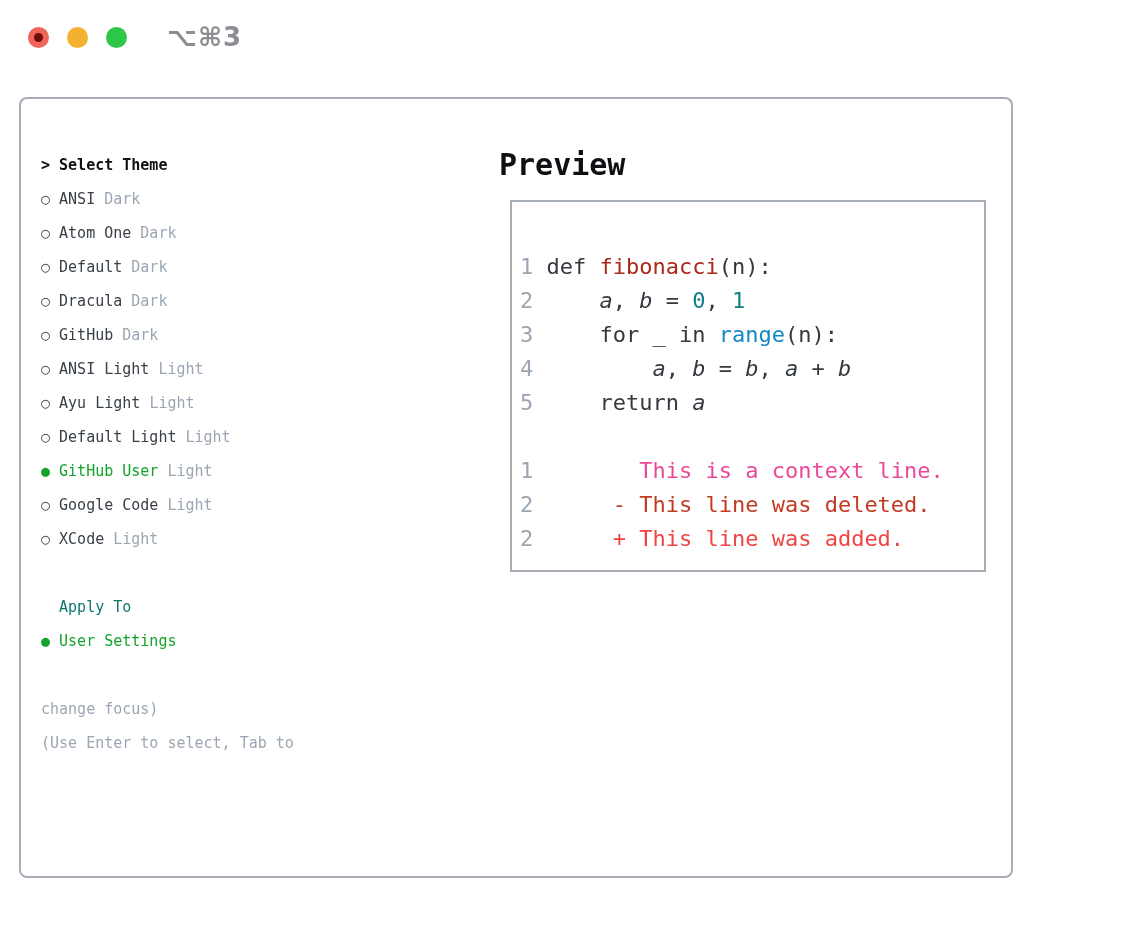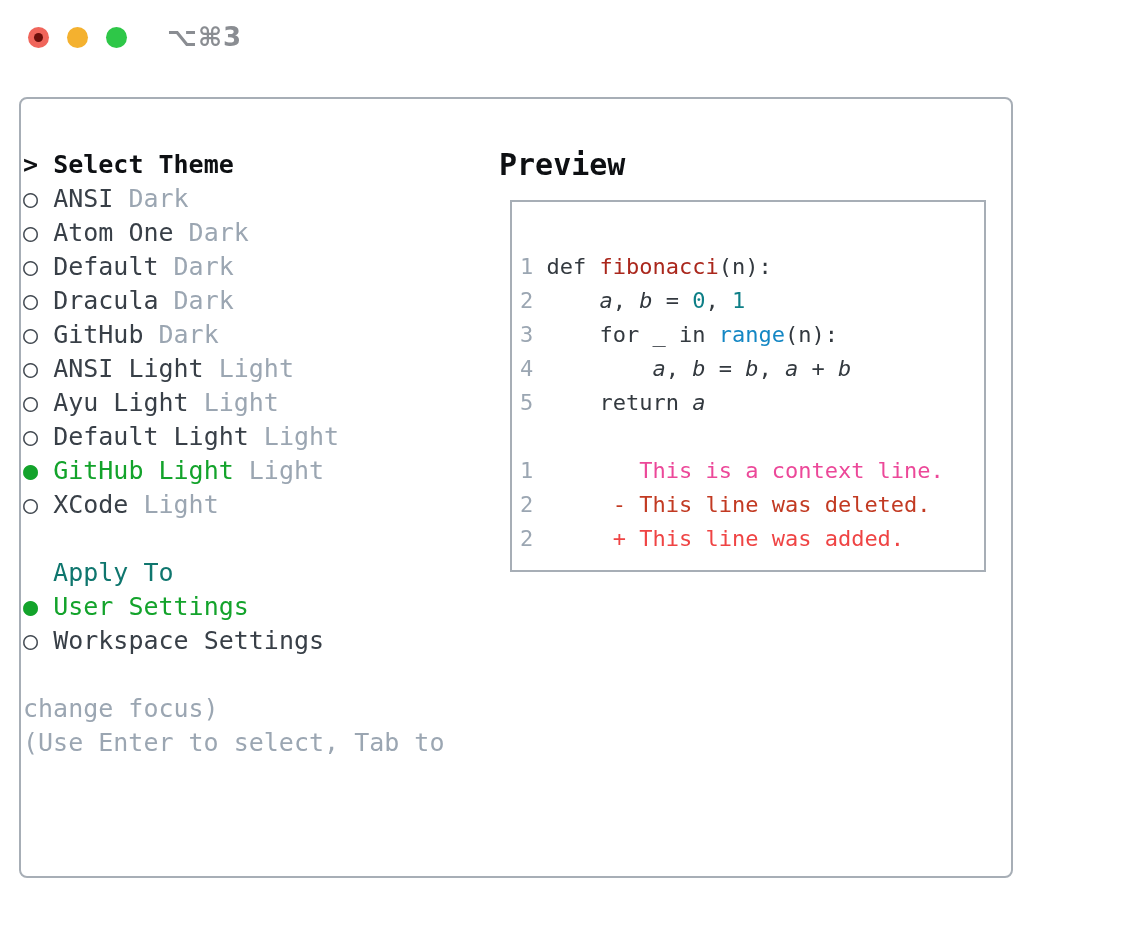--- a/index.html
+++ b/index.html
@@ -20,22 +20,22 @@
     font-family:"DejaVu Sans","Liberation Sans",sans-serif;
     font-size:26px;font-weight:bold;color:#8a8d92;letter-spacing:1px;
   }
   
   .panel{
     position:absolute;left:19px;top:97px;width:994px;height:781px;
     border:2px solid #a7aeb6;border-radius:8px;background:#fff;box-sizing:border-box;
   }
   
   .left-col{
-    position:absolute;left:2px;top:49px;
-    font-size:25px;line-height:34px;color:#33393f;
+    position:absolute;left:20px;top:49px;
+    font-size:15px;line-height:34px;color:#33393f;
   }
   .row{height:34px;white-space:pre;}
   .row .marker{color:#454c54;}
   .row .marker.sel{color:#13a32b;}
   .row .name{color:#383f47;}
   .row .name.sel{color:#13a32b;}
   .row .tag{color:#9ba6b2;}
   .header-row{font-weight:bold;color:#0e1013;}
   .header-row .prompt{font-weight:bold;color:#0e1013;}
   .subheader{color:#0f766e;padding-left:2ch;}
@@ -83,28 +83,28 @@
       <div class="row header-row"><span class="prompt">&gt;</span><span> </span><span>Select Theme</span></div>
       <div id="theme-list">
           <div class="row"><span class="marker">○</span> <span class="name">ANSI</span> <span class="tag">Dark</span></div>
           <div class="row"><span class="marker">○</span> <span class="name">Atom One</span> <span class="tag">Dark</span></div>
           <div class="row"><span class="marker">○</span> <span class="name">Default</span> <span class="tag">Dark</span></div>
           <div class="row"><span class="marker">○</span> <span class="name">Dracula</span> <span class="tag">Dark</span></div>
           <div class="row"><span class="marker">○</span> <span class="name">GitHub</span> <span class="tag">Dark</span></div>
           <div class="row"><span class="marker">○</span> <span class="name">ANSI Light</span> <span class="tag">Light</span></div>
           <div class="row"><span class="marker">○</span> <span class="name">Ayu Light</span> <span class="tag">Light</span></div>
           <div class="row"><span class="marker">○</span> <span class="name">Default Light</span> <span class="tag">Light</span></div>
-          <div class="row"><span class="marker sel">●</span> <span class="name sel">GitHub Light</span> <span class="tag">Light</span></div>
+          <div class="row"><span class="marker sel">●</span> <span class="name sel">GitHub User</span> <span class="tag">Light</span></div>
+          <div class="row"><span class="marker">○</span> <span class="name">Google Code</span> <span class="tag">Light</span></div>
           <div class="row"><span class="marker">○</span> <span class="name">XCode</span> <span class="tag">Light</span></div>
         </div>
       <div class="blank"></div>
       <div class="row subheader">Apply To</div>
       <div id="apply-list">
           <div class="row"><span class="marker sel">●</span> <span class="name sel">User Settings</span></div>
-          <div class="row"><span class="marker">○</span> <span class="name">Workspace Settings</span></div>
         </div>
       <div class="blank"></div>
       <div id="hint-block">
           <div class="hint">change focus)</div>
           <div class="hint">(Use Enter to select, Tab to</div>
         </div>
     </div>
 
     <div class="preview-label">Preview</div>
 

